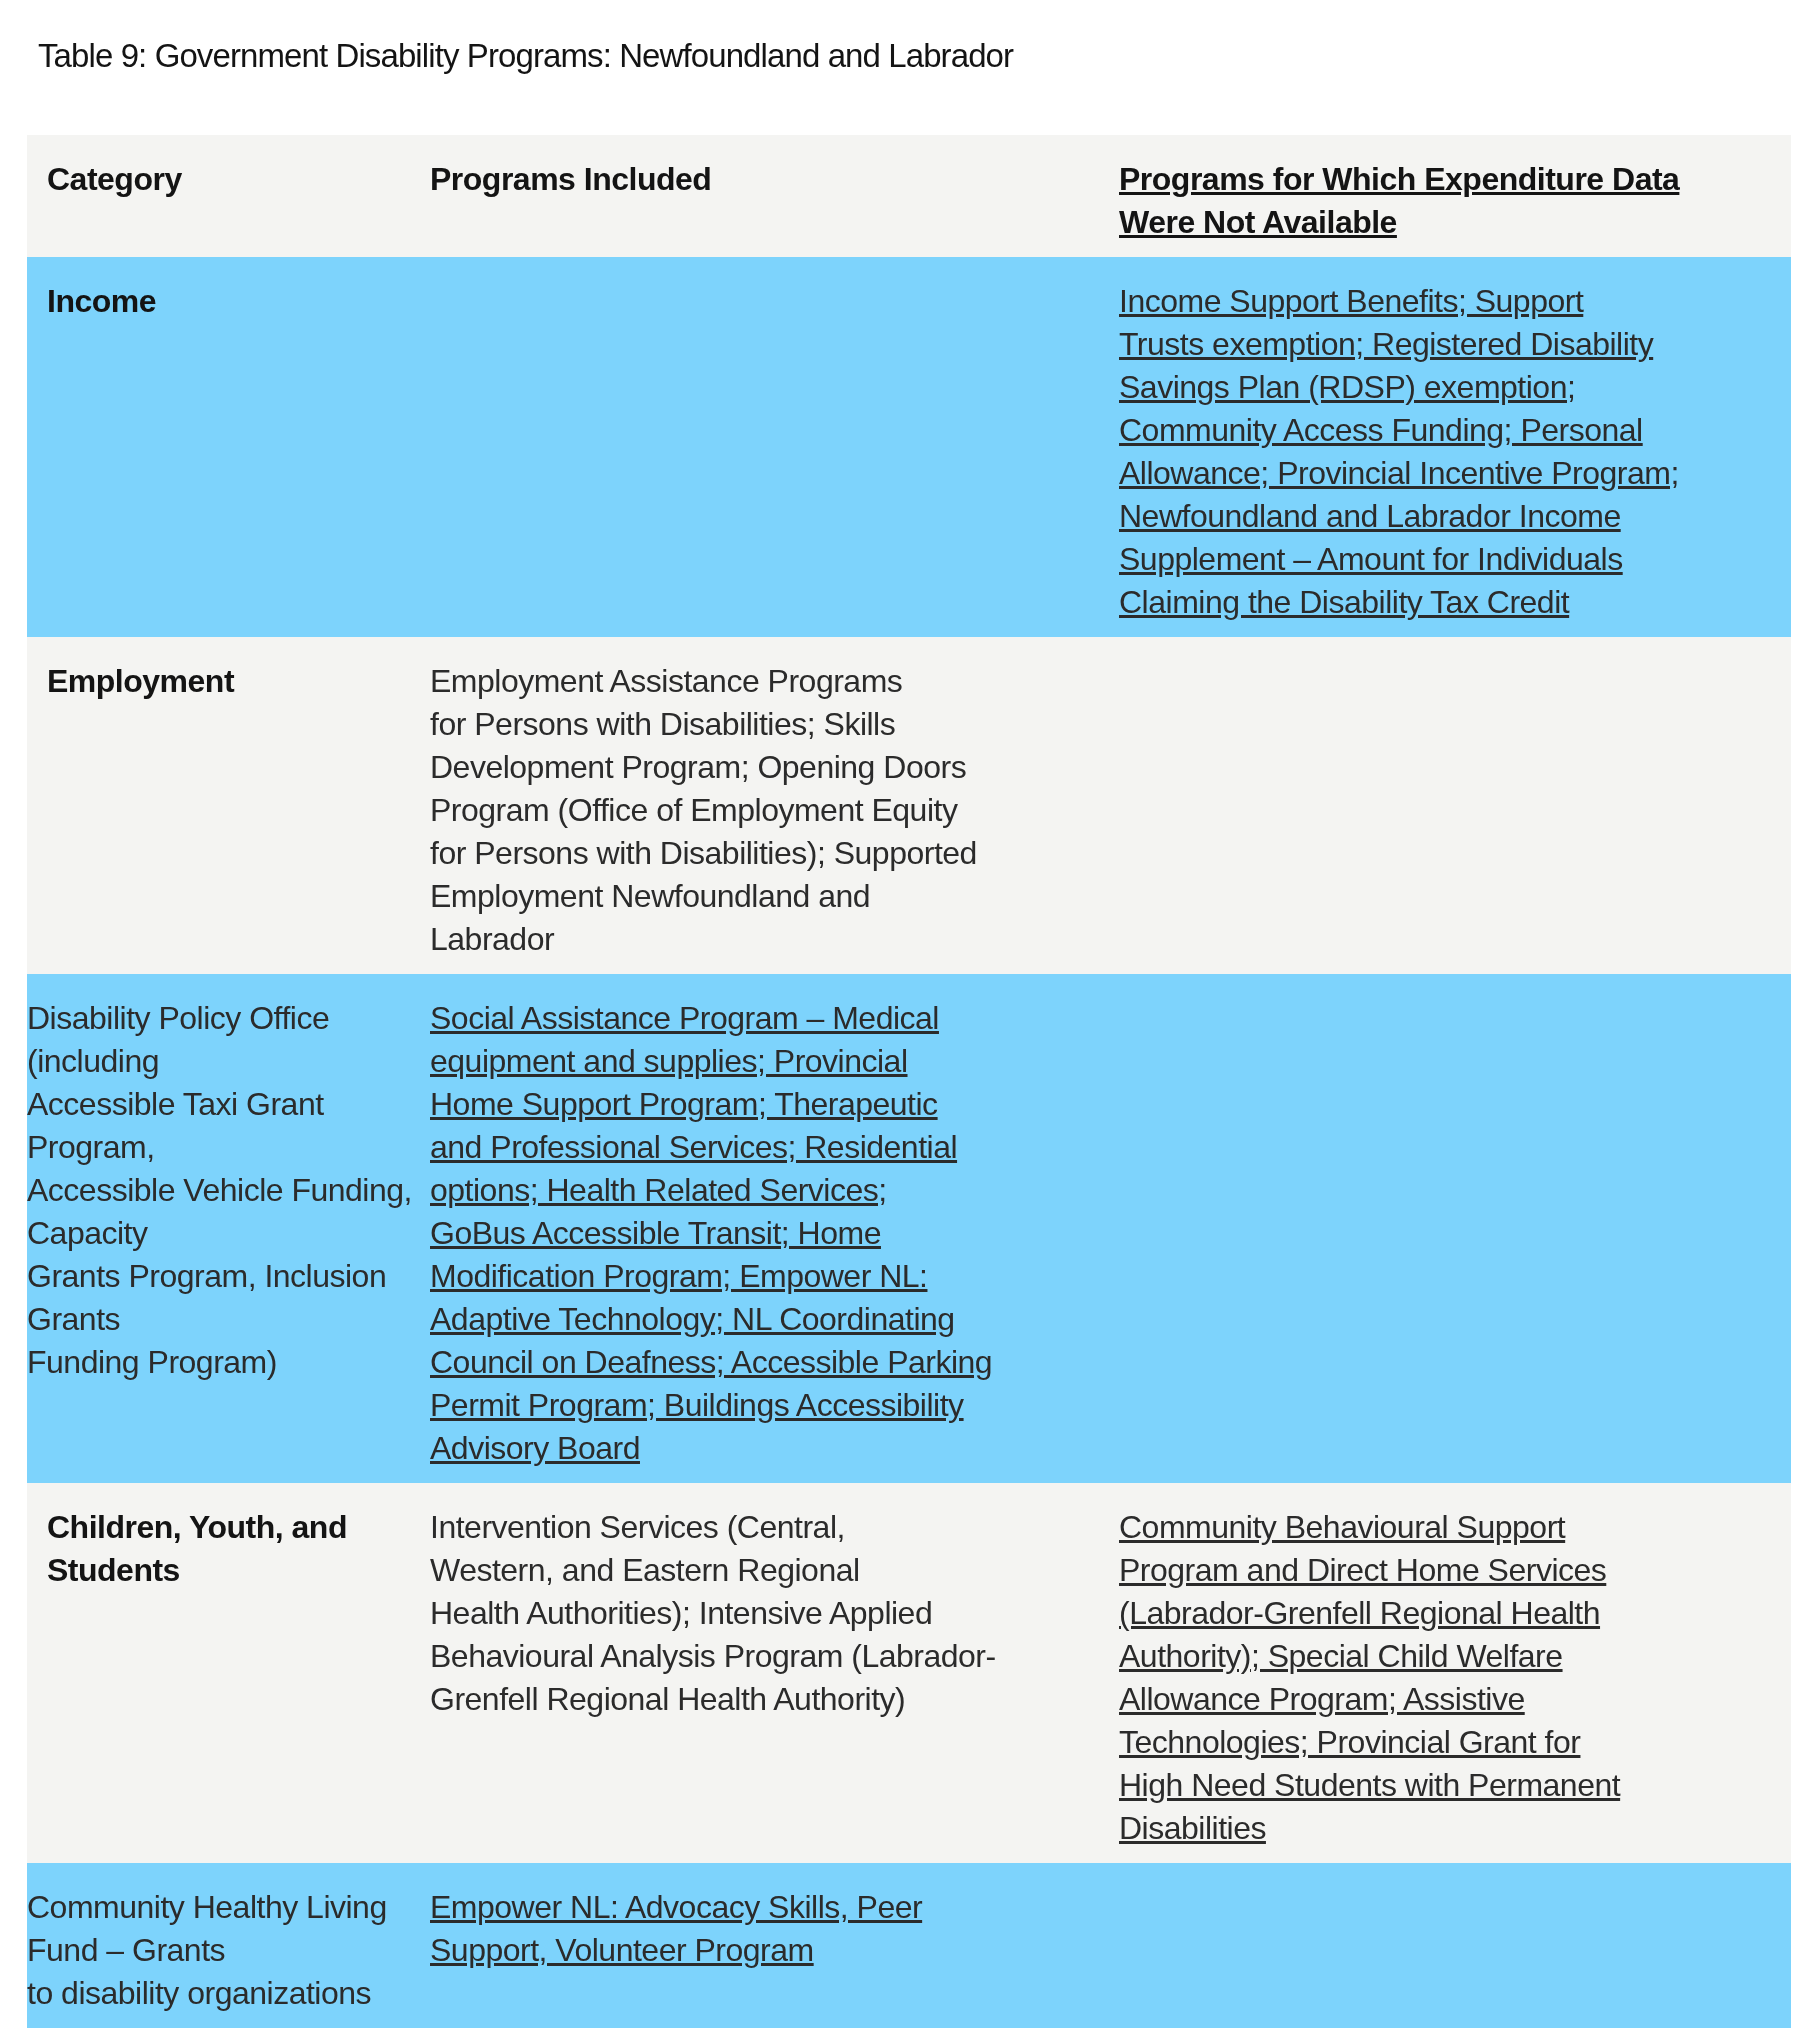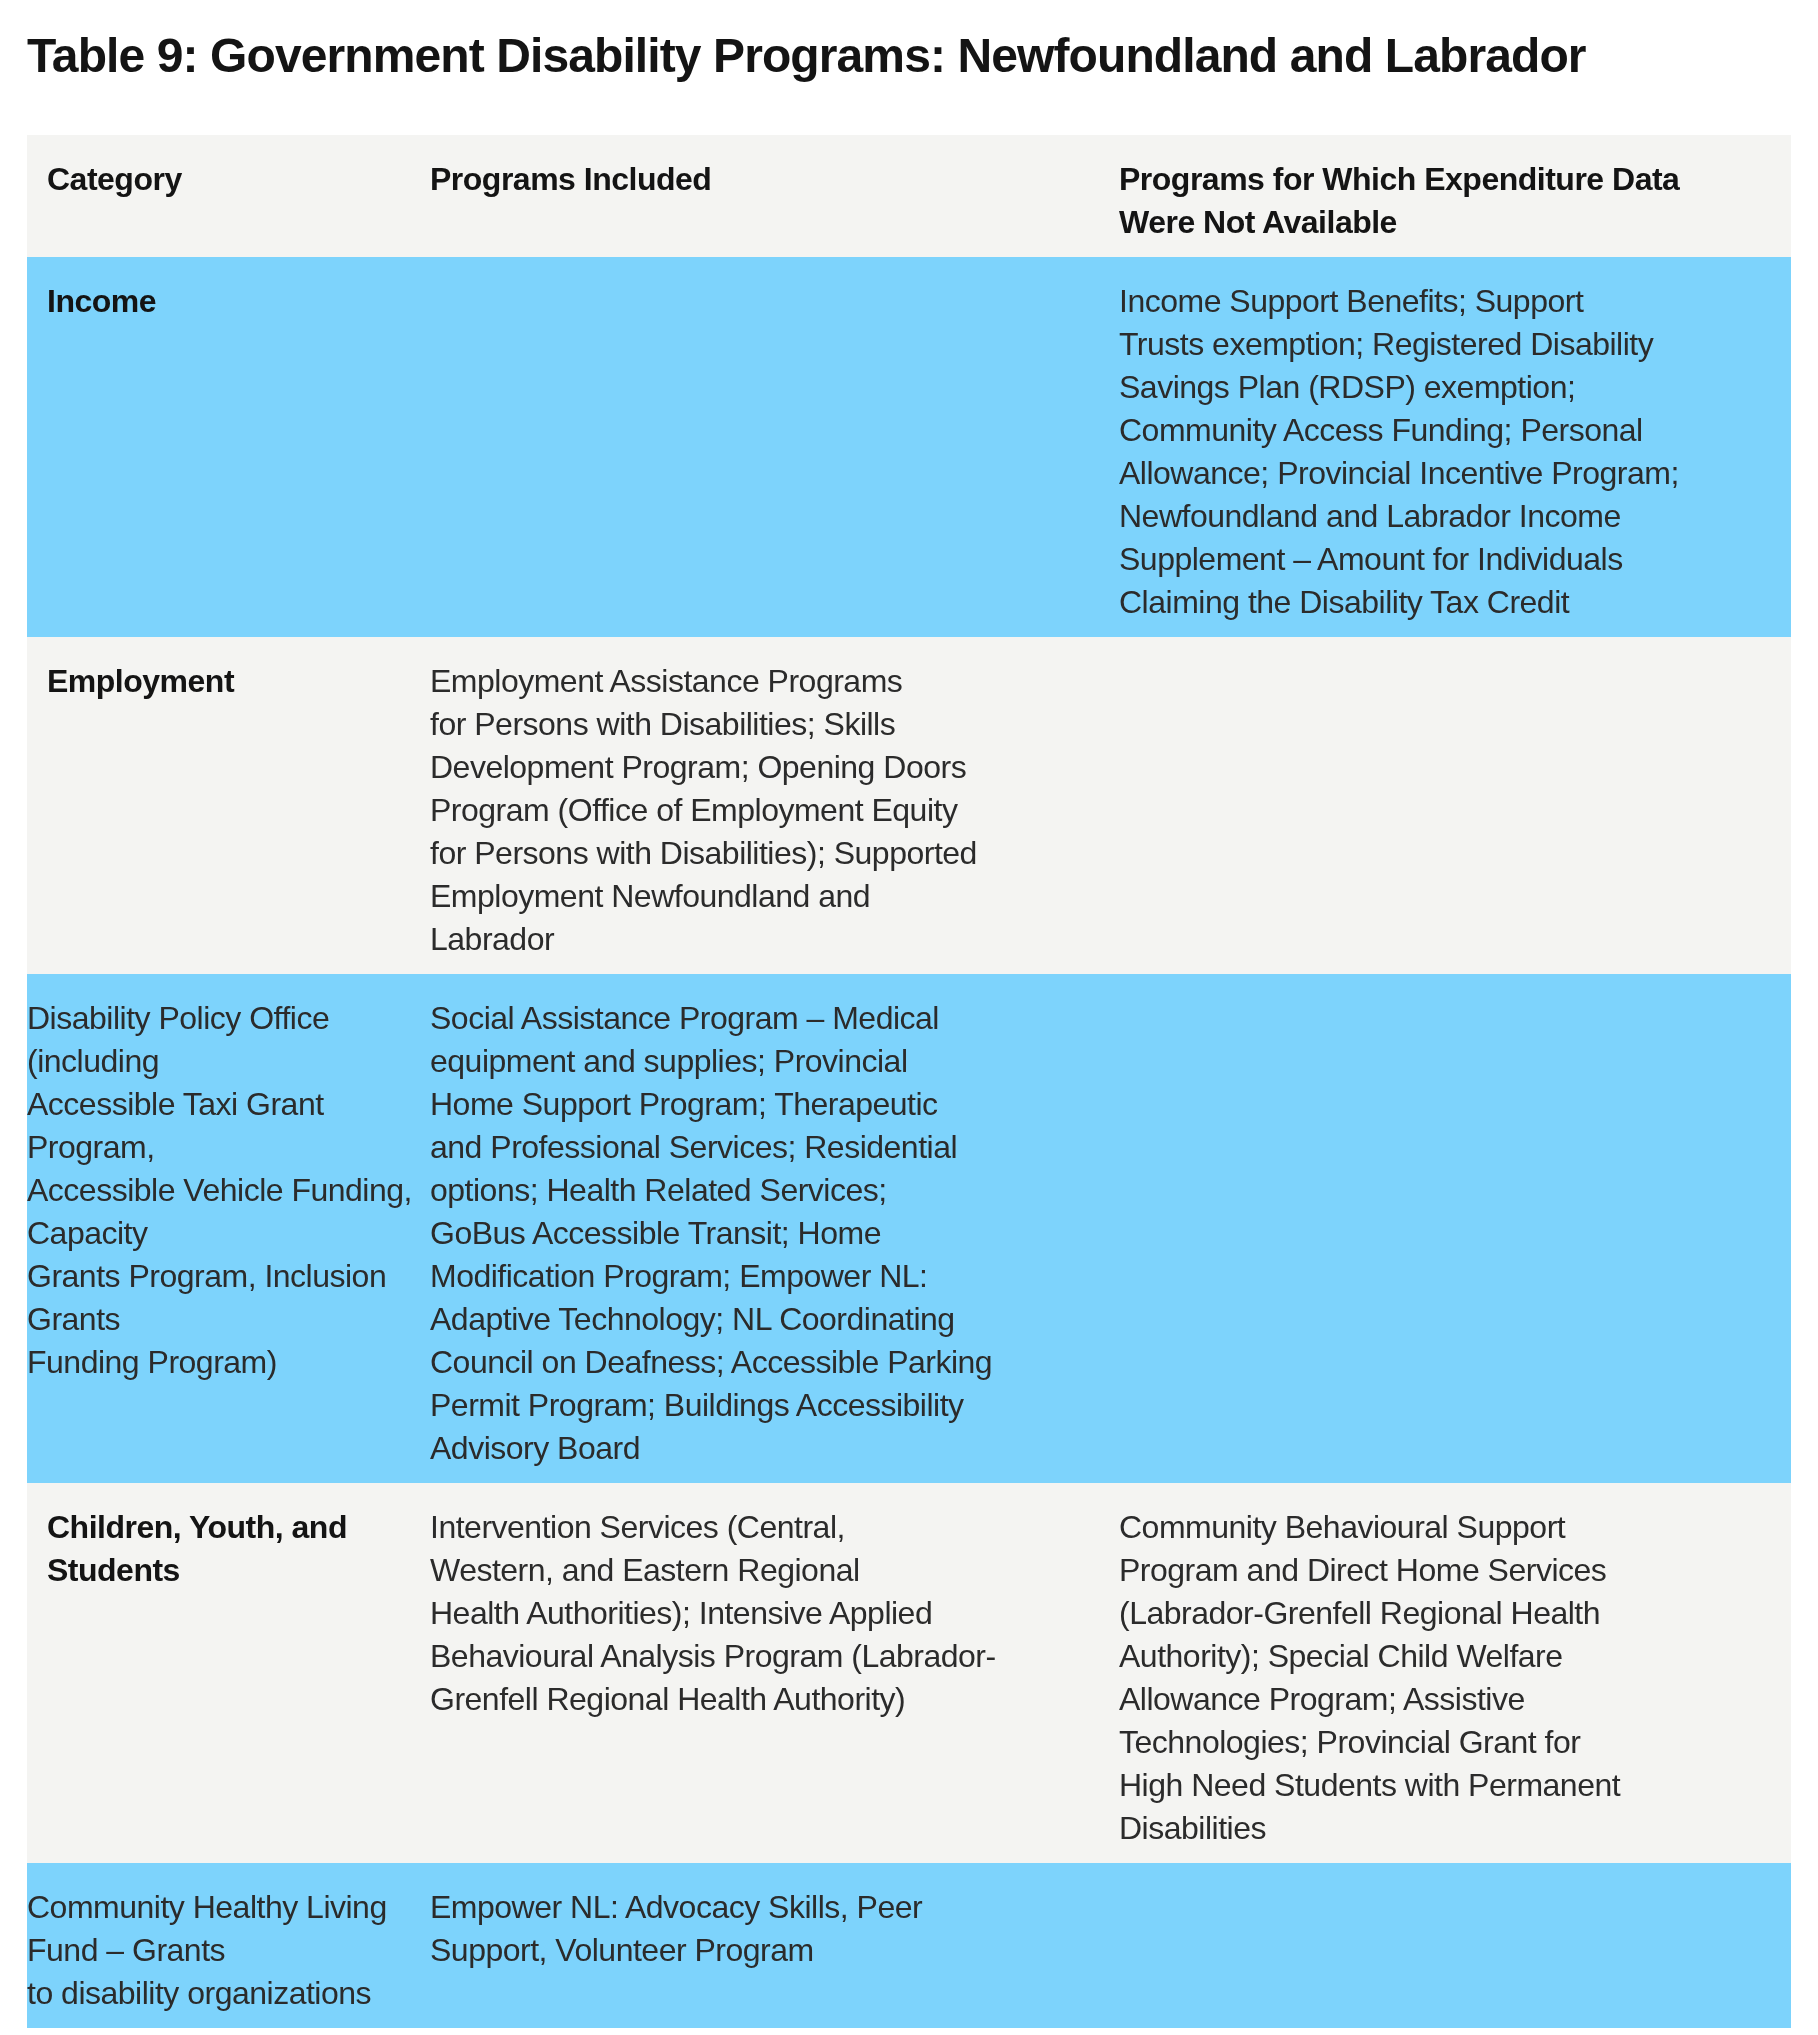--- a/index.html
+++ b/index.html
@@ -11,24 +11,24 @@
     width: 1818px;
     height: 2035px;
     overflow: hidden;
     font-family: "Liberation Sans", sans-serif;
     color: var(--text, #2b2b2b);
   }
   .page {
     padding: 32px 27px 0 27px;
   }
   .title {
-    margin: 0 0 56px 0;
-    font-size: 48px;
+    margin: 0 0 56px 11px;
+    font-size: 33px;
     line-height: 47px;
-    font-weight: bold;
+    font-weight: normal;
     letter-spacing: -0.9px;
     color: var(--heading, #141414);
   }
   .table {
     width: 1764px;
   }
   .row {
     display: grid;
     grid-template-columns: 403px 689px 672px;
     padding: 23.4px 0 12.6px 0;
@@ -45,20 +45,21 @@
     color: var(--text, #2b2b2b);
   }
   .cell.c1 {
     padding-left: 20px;
     padding-right: 27px;
     font-weight: bold;
     color: var(--heading, #141414);
   }
   .cell.c3 {
     padding-right: 32px;
+    text-decoration: underline;
   }
   .cell.th {
     font-weight: bold;
     color: var(--heading, #141414);
   }
 </style>
 </head>
 <body>
 
 <div class="page">

